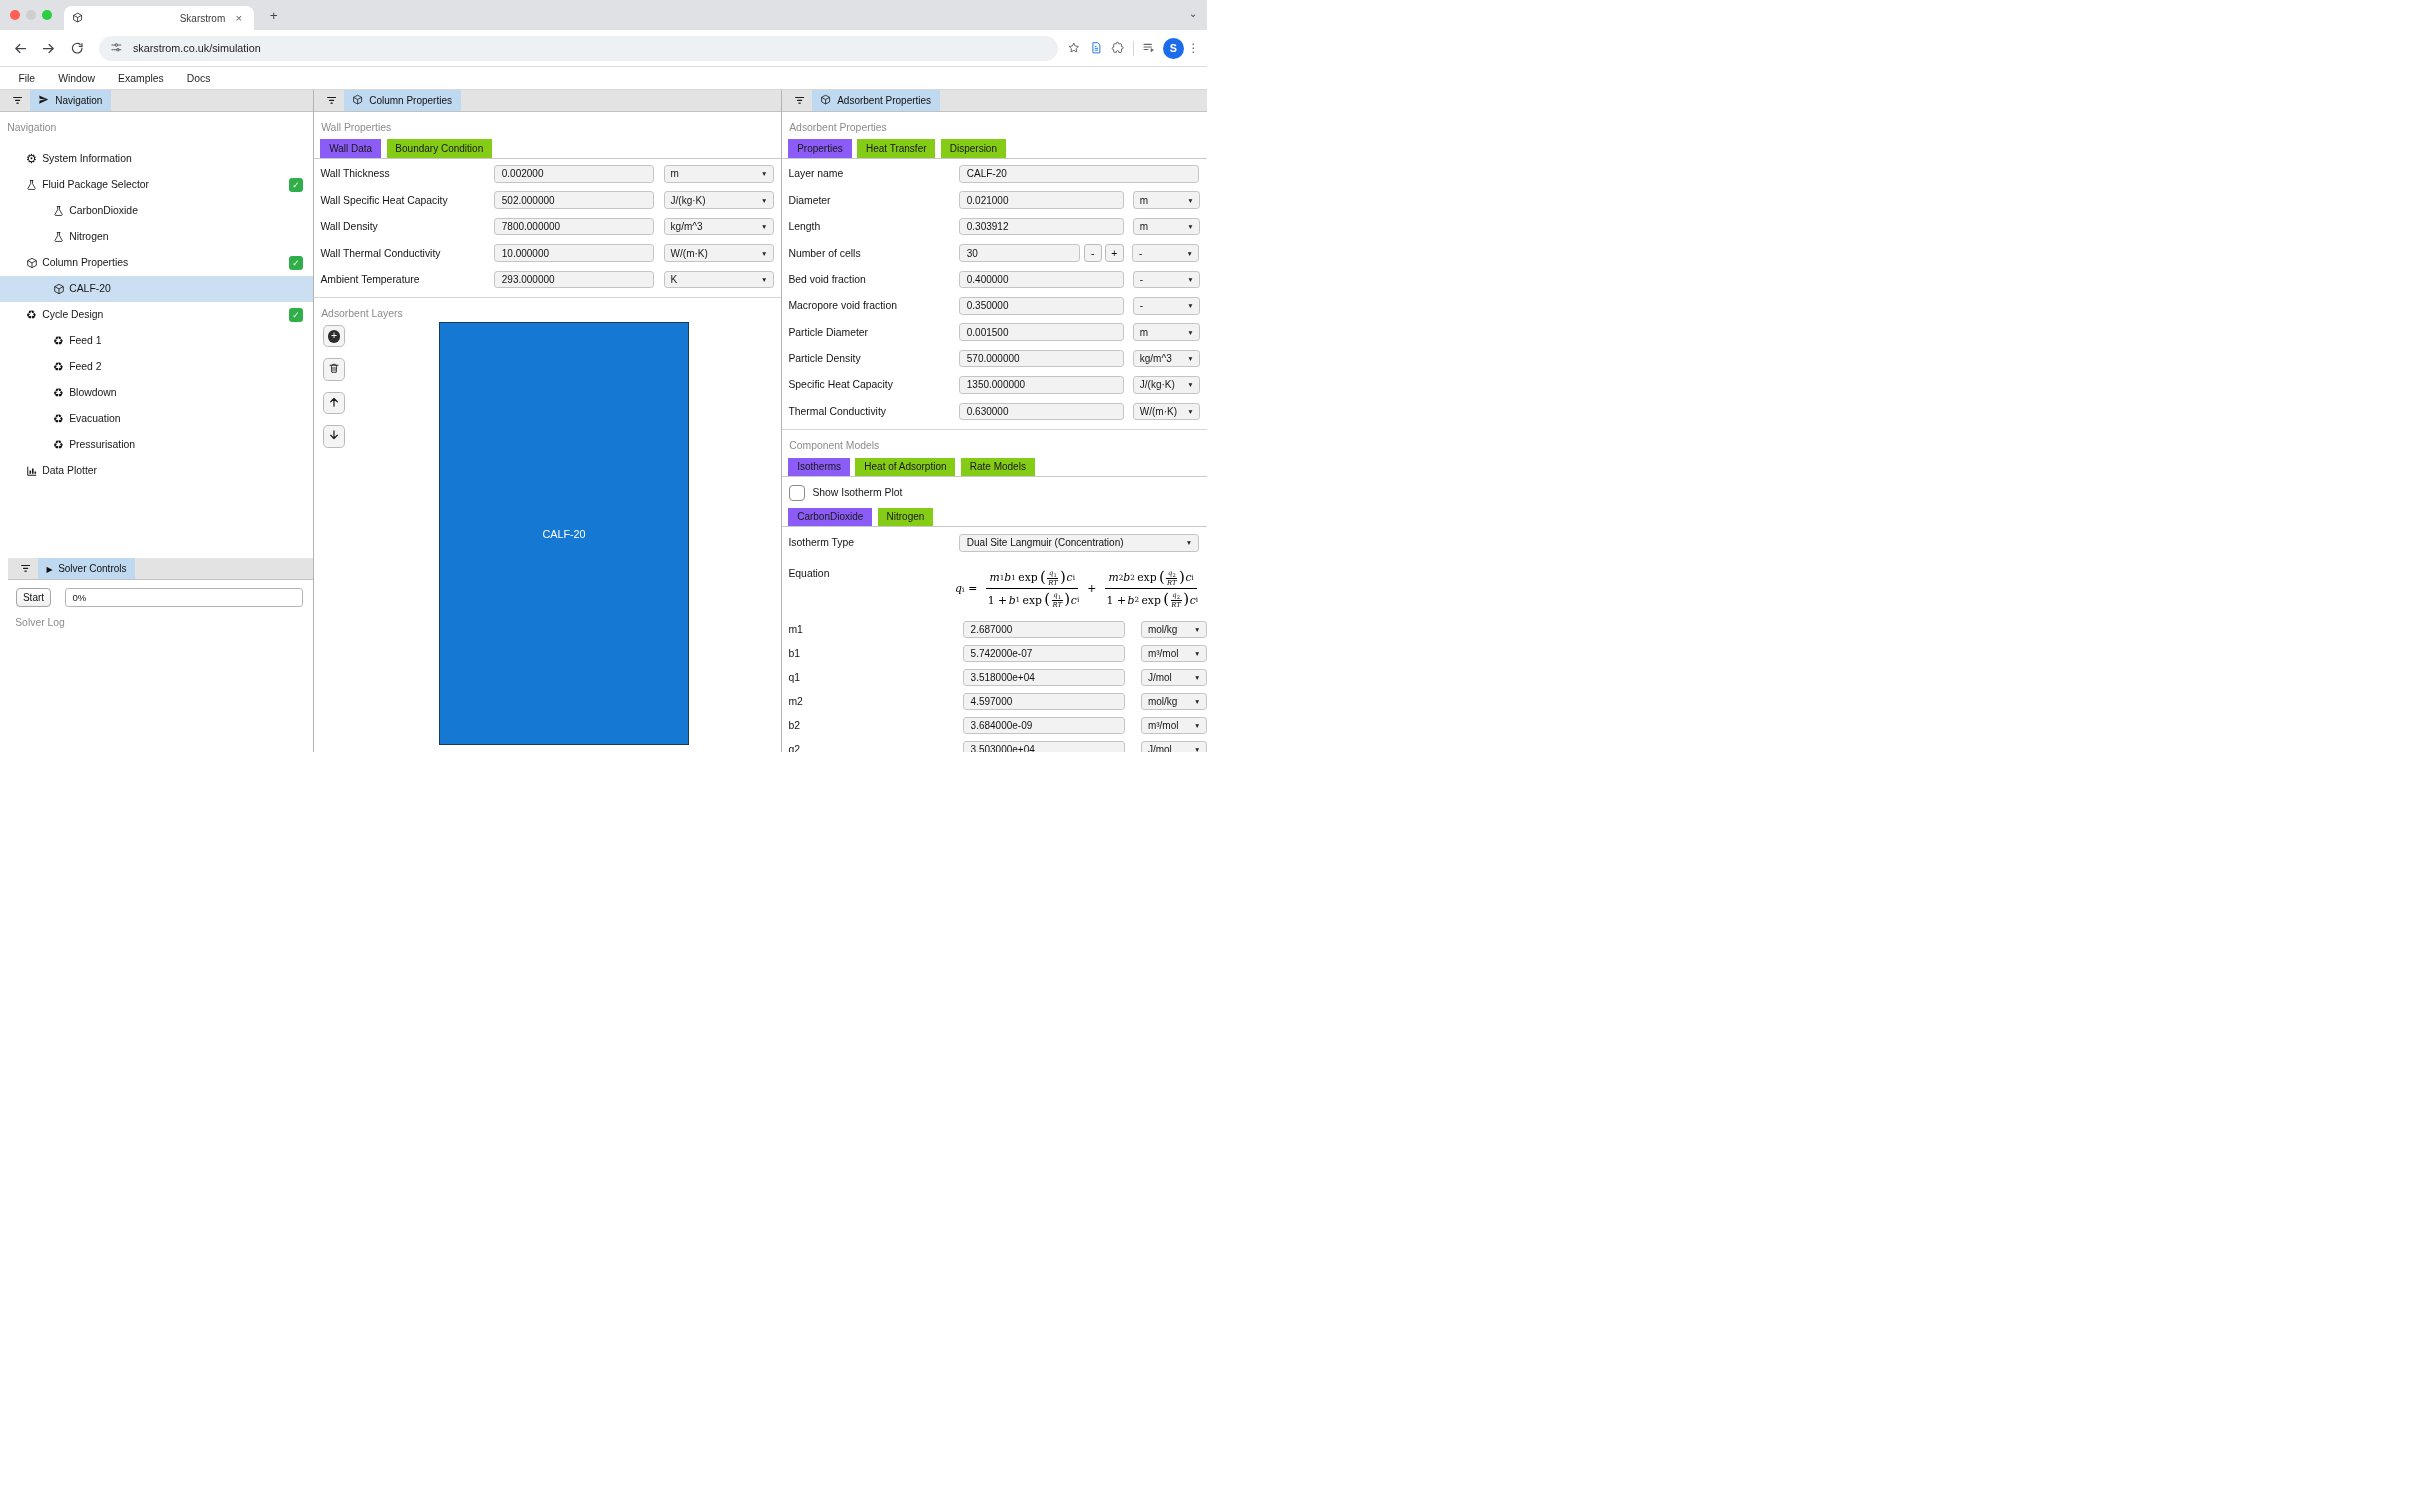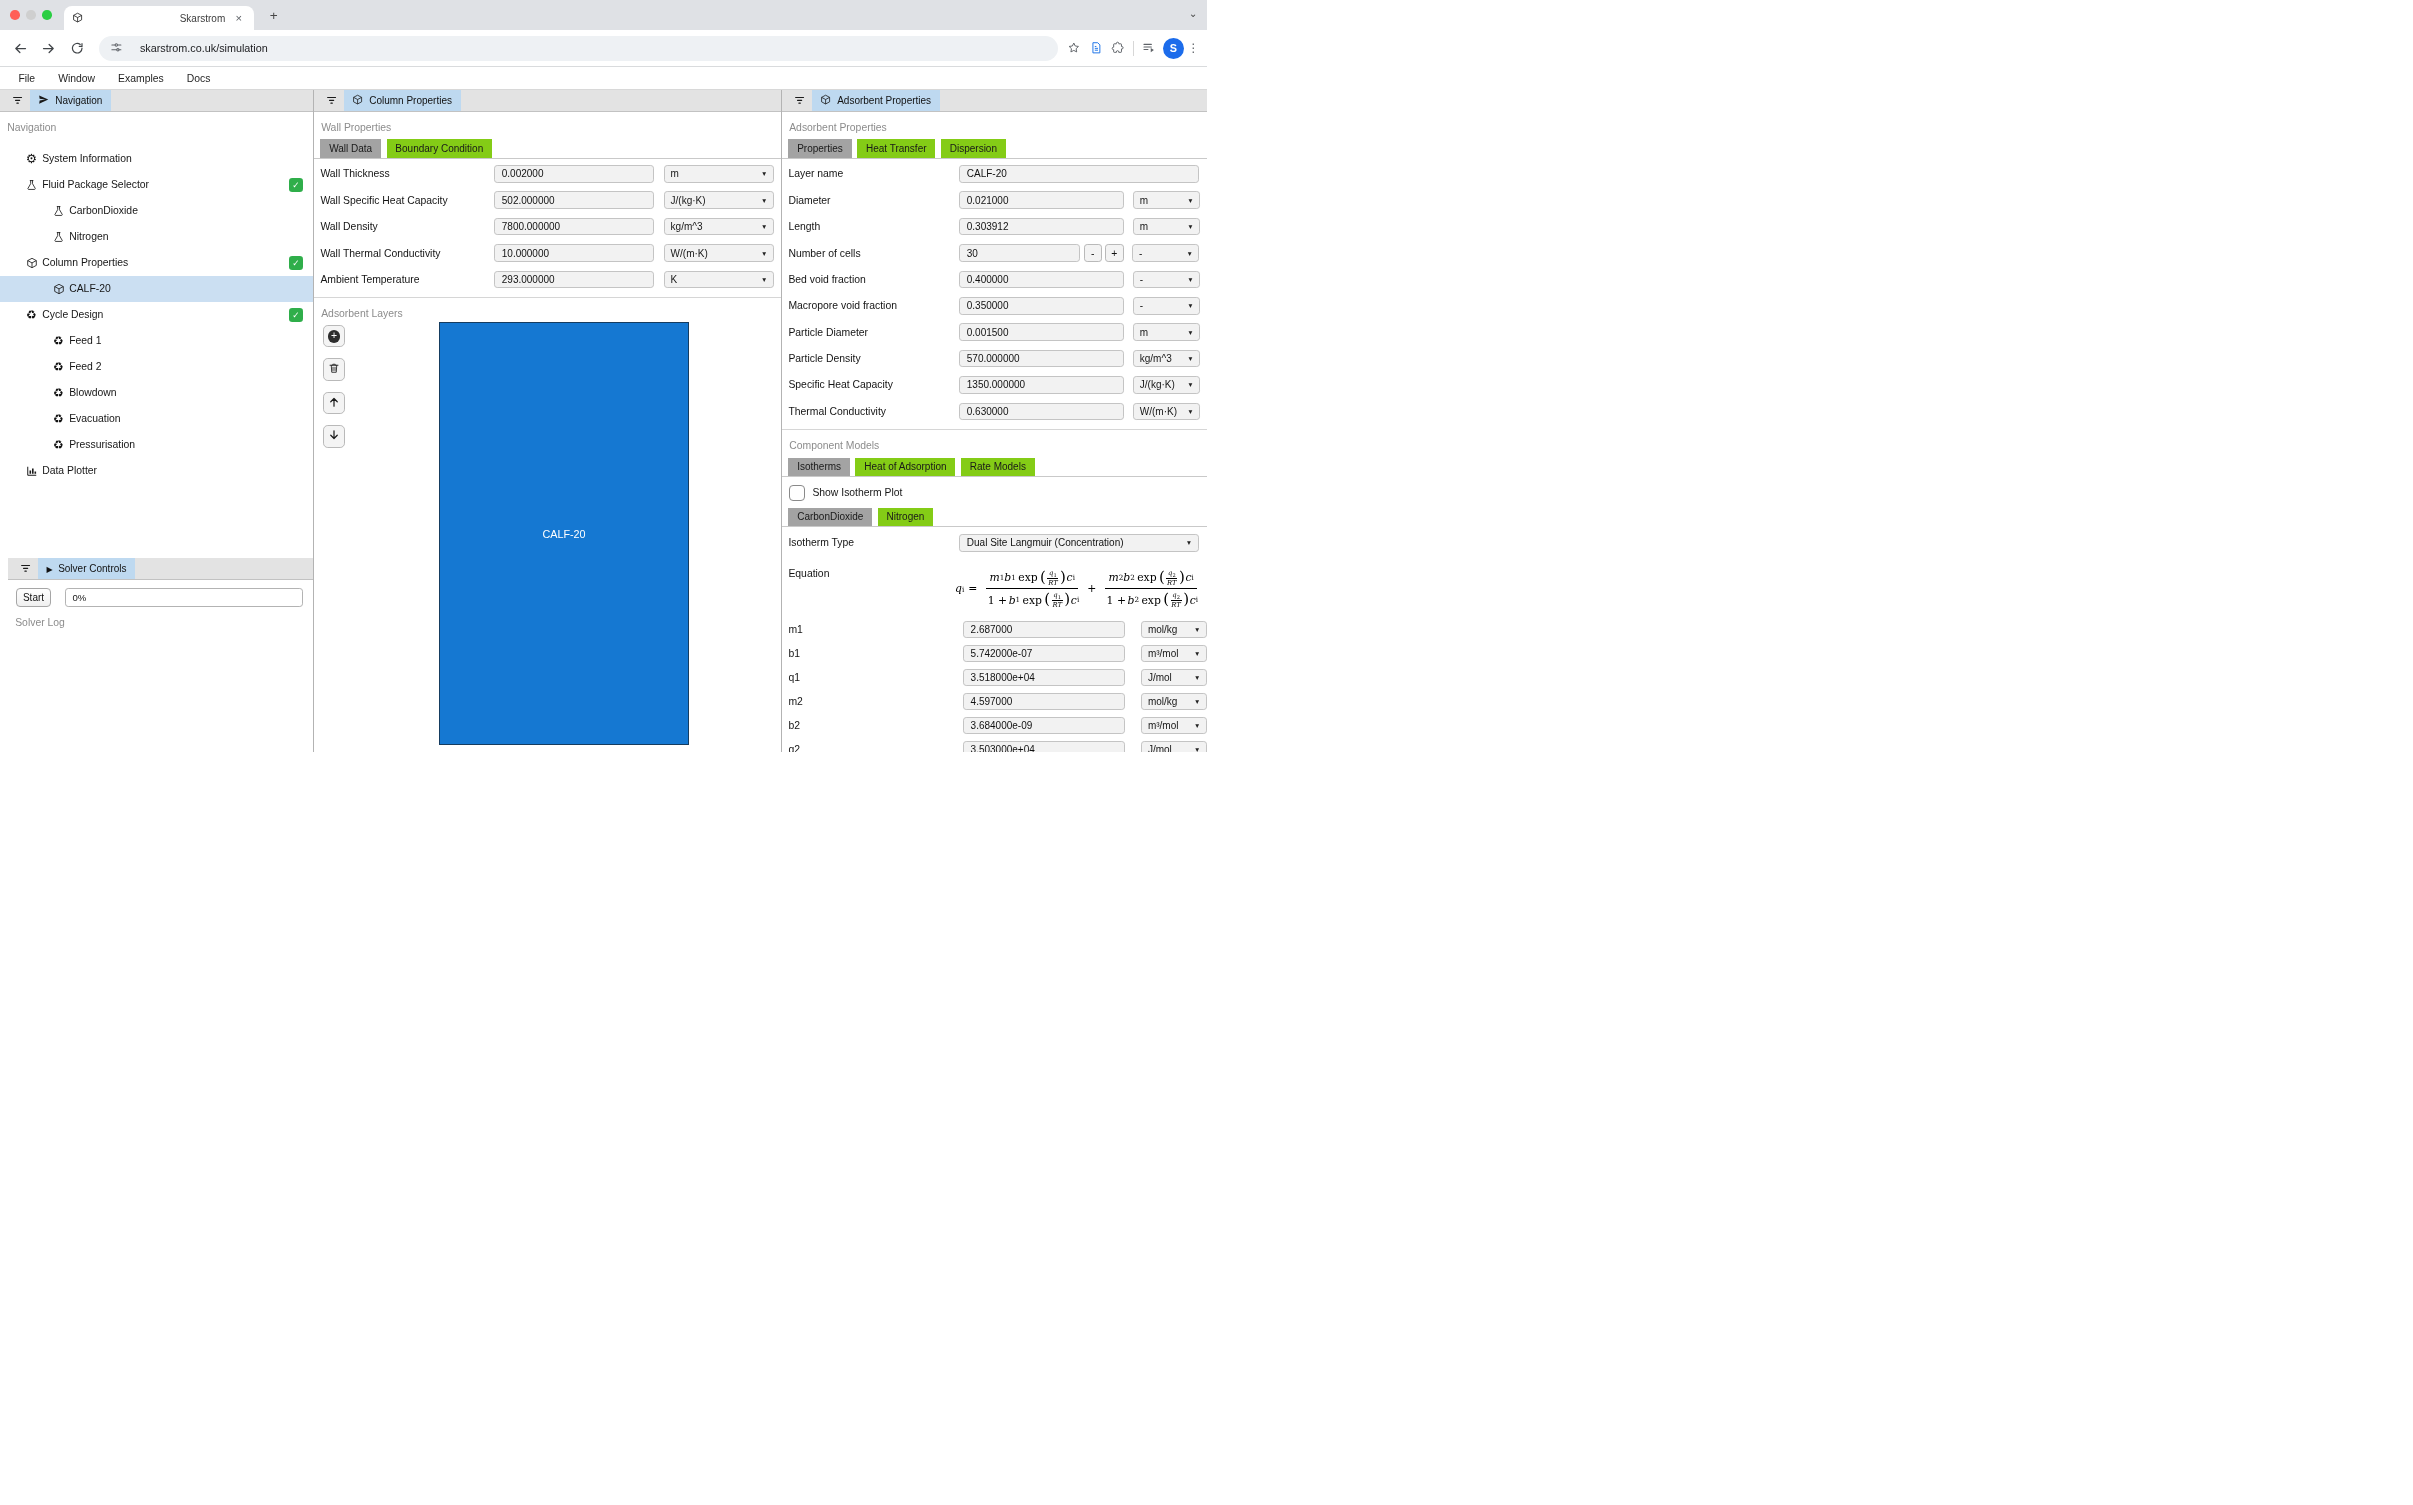--- a/index.html
+++ b/index.html
@@ -19,21 +19,21 @@
 .btab .title{font-size:10px;color:#3c3c3c;flex:1;text-align:right;}
 .tclose{color:#5f6368;font-size:11.2px;width:14.4px;height:14.4px;display:flex;align-items:center;justify-content:center;border-radius:50%;}
 .tclose::before{content:"×";}
 .newtab{position:absolute;left:265px;top:7.2px;width:17.6px;height:17.6px;display:flex;align-items:center;justify-content:center;color:#474747;font-size:13.6px;}
 .newtab::before{content:"+";}
 .strip-caret{position:absolute;right:9.6px;top:7.2px;color:#474747;font-size:10.4px;}
 .strip-caret::before{content:"⌄";}
 
 .toolbar{height:37px;background:#fff;display:flex;align-items:center;padding:0 6.4px 0 8px;border-bottom:0.8px solid #d9dbdd;}
 .navbtn{width:25px;height:25px;display:flex;align-items:center;justify-content:center;border-radius:50%;margin-right:3.2px;flex:0 0 auto;}
-.urlbar{flex:1;height:25px;background:#eef1f4;border-radius:12.8px;display:flex;align-items:center;gap:17px;padding:0 11.2px;margin:0 4.8px 0 6.4px;min-width:0;}
+.urlbar{flex:1;height:25px;background:#eef1f4;border-radius:12.8px;display:flex;align-items:center;gap:10px;padding:0 11.2px;margin:0 4.8px 0 6.4px;min-width:0;}
 .url-text{font-size:10.8px;color:#202124;white-space:nowrap;}
 .tb-icon{width:22.3px;height:22.3px;display:flex;align-items:center;justify-content:center;flex:0 0 auto;}
 .tbsep{width:0.8px;height:15px;background:#d7d7d7;margin:0 4px;flex:0 0 auto;}
 .avatar{width:21px;height:21px;border-radius:50%;background:#1c6ceb;color:#fff;font-size:10.8px;font-weight:700;display:flex;align-items:center;justify-content:center;margin:0 2.4px;flex:0 0 auto;}
 .kebab{width:14.4px;height:22.3px;display:flex;align-items:center;justify-content:center;color:#5f6368;font-size:12px;flex:0 0 auto;}
 .kebab::before{content:"⋮";}
 
 
 .menubar{height:23px;display:flex;align-items:center;padding-left:18.4px;background:#fff;border-bottom:0.8px solid #d8d8d8;}
 .menu-item{margin-right:23px;font-size:10.4px;color:#1f1f1f;}
@@ -45,21 +45,21 @@
 .panel.mid{width:468px;border-right:0.8px solid #b3b3b3;}
 .panel.right{width:425px;}
 .phead{height:21.5px;background:#e3e3e3;border-bottom:0.8px solid #c2c2c2;display:flex;align-items:stretch;padding-left:5.6px;}
 .filter-btn{width:24px;display:flex;align-items:center;justify-content:center;}
 .ptab{display:flex;align-items:center;gap:5.6px;background:#bed9f0;padding:0 8.8px;font-size:10px;color:#111;}
 .play-icon::before{content:"▶";font-size:8px;}
 .section-label{color:#8c8c8c;font-size:10.4px;padding:10.4px 6.4px 6.4px 7.2px;}
 
 .subtabs{display:flex;gap:5.6px;padding-left:6.4px;border-bottom:0.8px solid #c9c9c9;}
 .stab{height:18.4px;display:flex;align-items:center;padding:0 8.8px;font-size:10px;background:#84cc16;color:#191919;}
-.stab.active{background:#a3a3a3;}
+.stab.active{background:#8b5cf6;}
 
 .rows{padding-top:6.4px;}
 .frow{display:flex;align-items:center;height:17.6px;margin-bottom:8.8px;padding-left:6.4px;}
 .frow.p{margin-bottom:6.4px;gap:8px;}
 .flabel{font-size:10.4px;color:#141414;}
 .panel.mid .flabel{width:174px;}
 .panel.right .flabel{width:171px;}
 .finput{height:17.6px;background:#f2f2f2;border:0.8px solid #c4c4c4;border-radius:3.2px;display:flex;align-items:center;padding:0 6.4px;font-size:10px;color:#111;white-space:nowrap;}
 .panel.mid .finput{width:160px;}
 .panel.right .finput{width:165px;}

